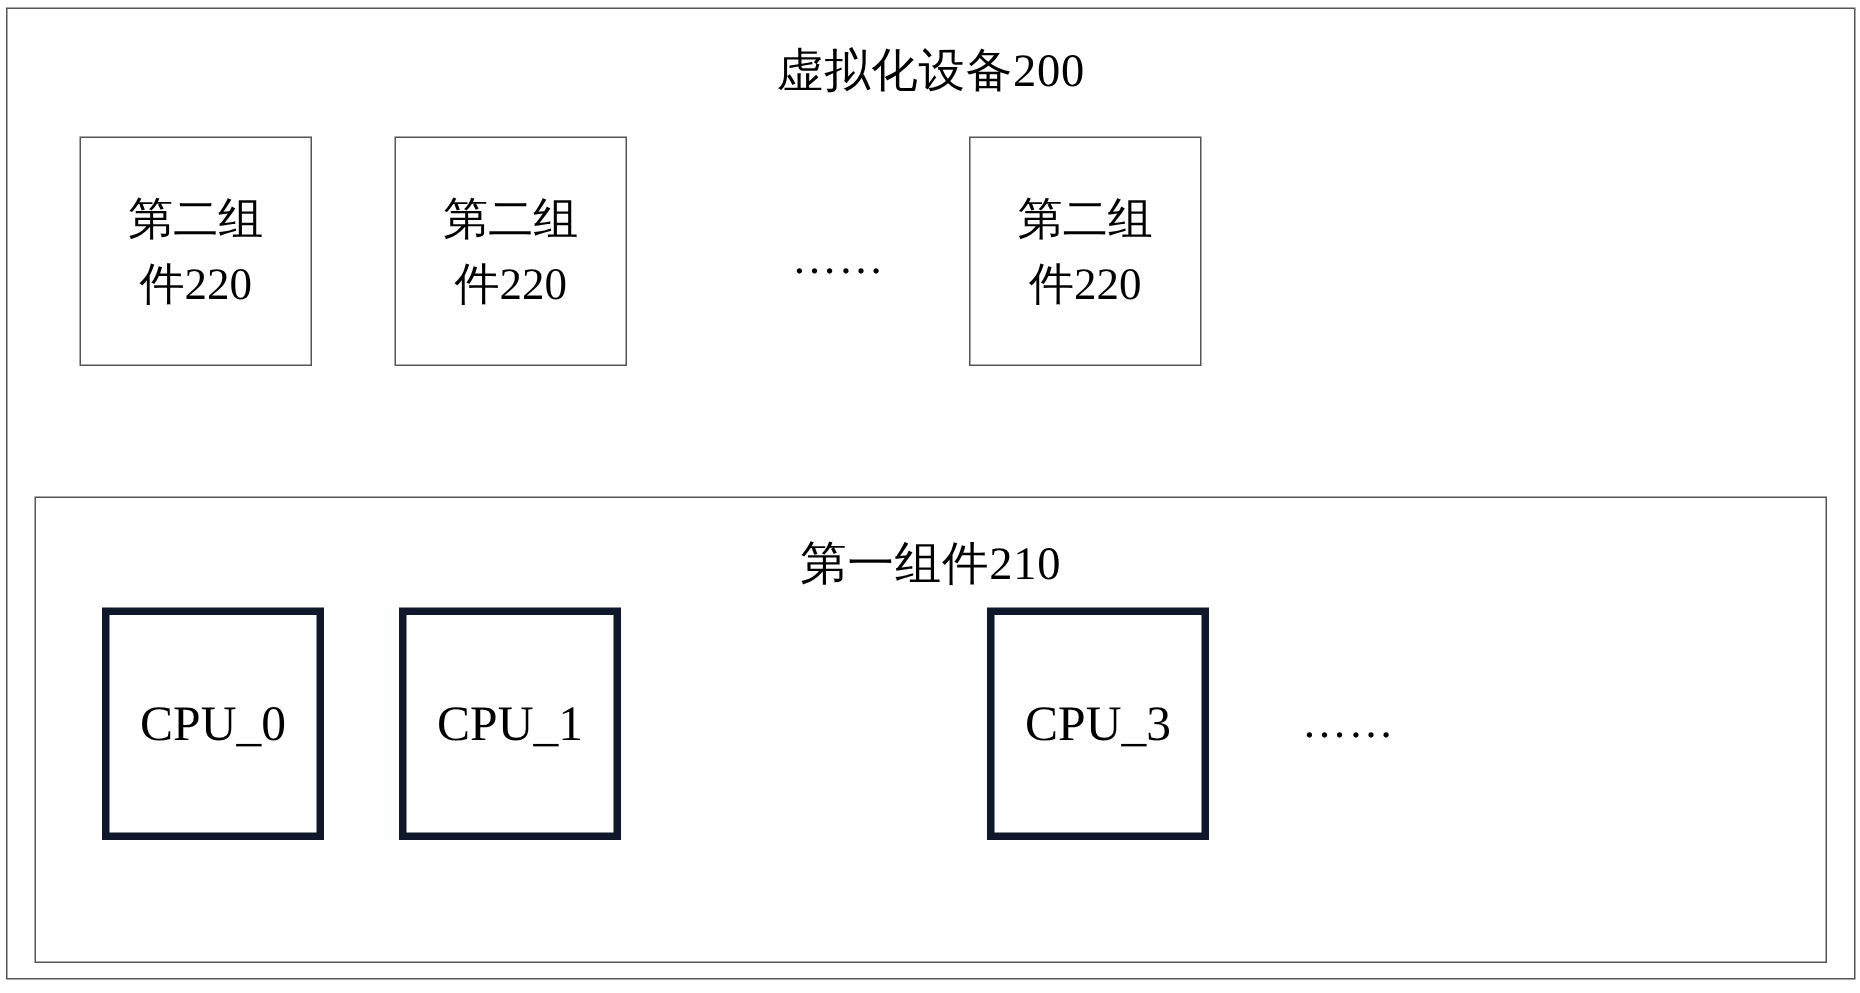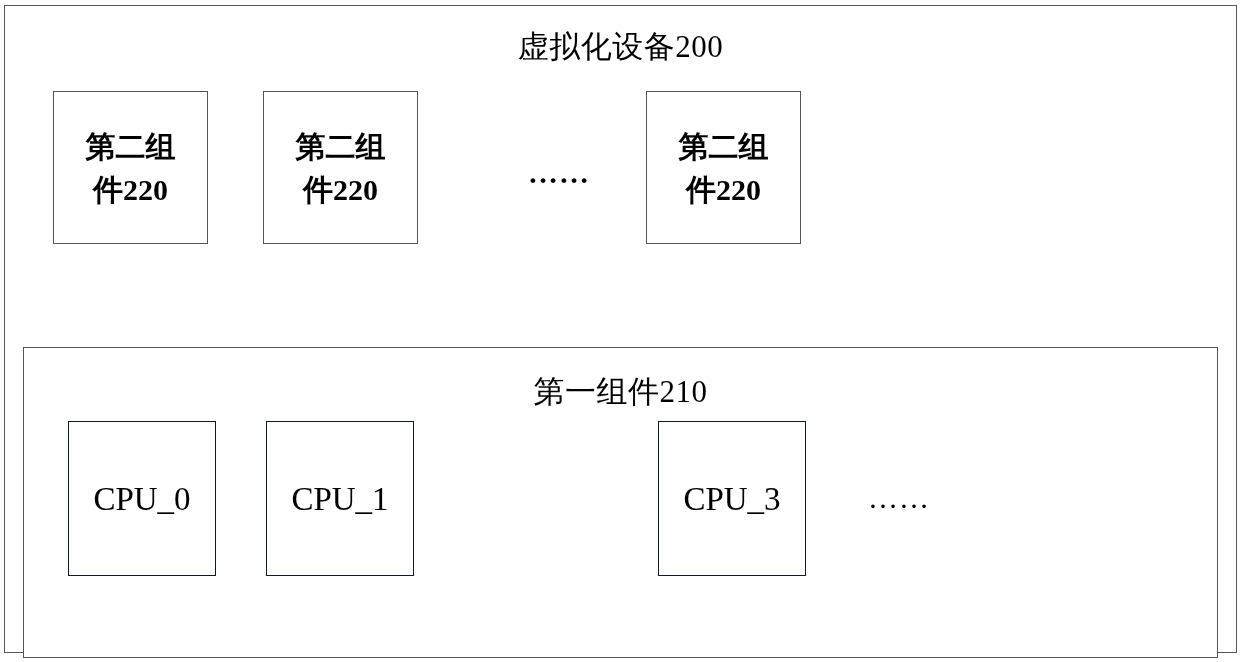--- a/index.html
+++ b/index.html
@@ -44,21 +44,20 @@
     white-space: nowrap;
   }
 
   
   .second-row {
     position: absolute;
     left: 0;
     top: 0;
     width: 100%;
     height: 100%;
-    font-weight: bold;
   }
 
   .second-box {
     position: absolute;
     top: 85px;
     width: 155px;
     height: 153px;
     border: 1px solid #555555;
     box-sizing: border-box;
     background: #ffffff;
@@ -96,41 +95,40 @@
   
   .first-component {
     position: absolute;
     left: 18px;
     top: 325px;
     width: 1195px;
     height: 311px;
     border: 1px solid #555555;
     box-sizing: border-box;
     background: #ffffff;
-    margin-top: 16px;
   }
 
   .first-title {
     position: absolute;
     left: 0;
     top: 25px;
     width: 100%;
     text-align: center;
     font-size: 31px;
     line-height: 38px;
     letter-spacing: 0.5px;
     white-space: nowrap;
   }
 
   .cpu-box {
     position: absolute;
     top: 73px;
     width: 148px;
     height: 155px;
-    border: 1px solid #0f172a;
+    border: 5px solid #0f172a;
     box-sizing: border-box;
     background: #ffffff;
     display: flex;
     align-items: center;
     justify-content: center;
   }
   .cpu-box.cpu-0 { left: 44px; }
   .cpu-box.cpu-1 { left: 242px; }
   .cpu-box.cpu-2 { left: 439px; }
   .cpu-box.cpu-3 { left: 634px; }

